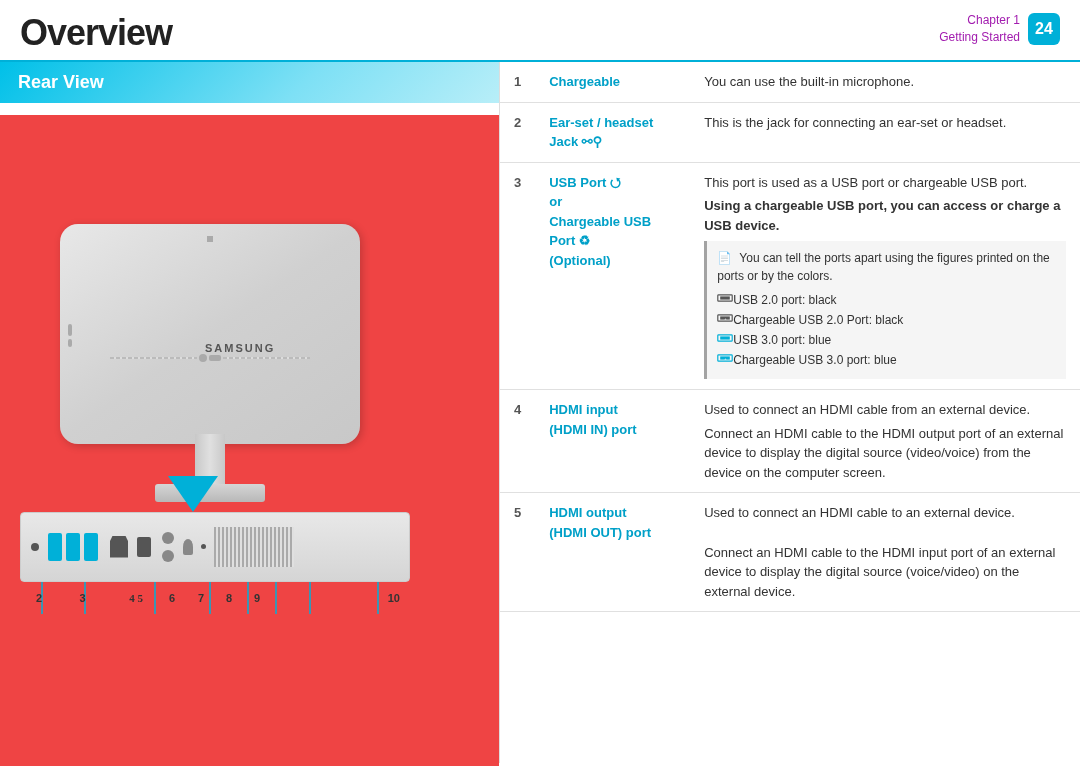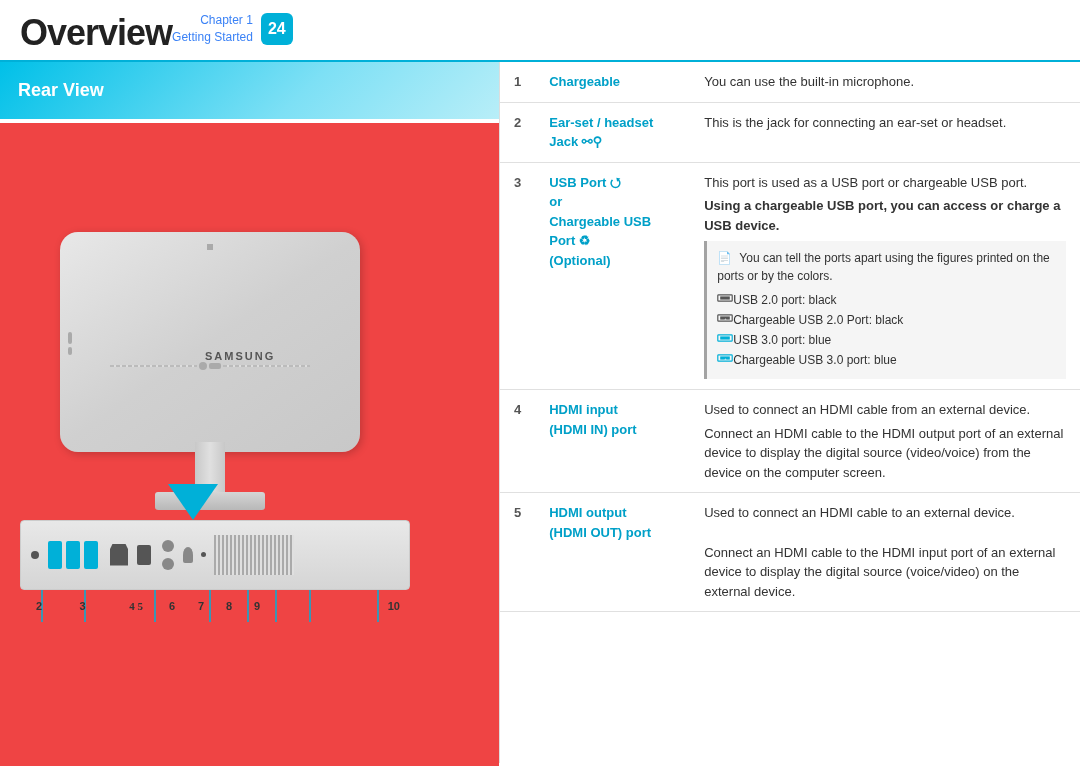--- a/index.html
+++ b/index.html
@@ -8,40 +8,40 @@
       background: #fff;
       width: 1080px;
       height: 766px;
       overflow: hidden;
       color: #333;
     }
 
     
     .page-header {
       display: flex;
-      justify-content: flex-start;
+      justify-content: space-between;
       align-items: flex-start;
       padding: 12px 20px 6px 20px;
       border-bottom: 2px solid #00b0d8;
     }
     .page-title {
       font-size: 36px;
       font-weight: 900;
       color: #222;
       letter-spacing: -1px;
     }
     .chapter-info {
       text-align: right;
       display: flex;
       align-items: center;
       gap: 8px;
     }
     .chapter-text {
       text-align: right;
-      color: #3b82f6;
+      color: #a21caf;
       font-size: 12px;
       line-height: 1.4;
     }
     .page-number-badge {
       background: #00b0d8;
       color: #fff;
       font-size: 16px;
       font-weight: bold;
       width: 32px;
       height: 32px;
@@ -60,22 +60,22 @@
     
     .left-panel {
       width: 500px;
       flex-shrink: 0;
       padding: 0;
       border-right: 1px solid #ddd;
     }
 
     .section-header {
       background: linear-gradient(135deg, #00c0e8 0%, #7de0f5 60%, #b8eef8 100%);
-      padding: 18px 18px;
-      margin-bottom: 4px;
+      padding: 10px 18px;
+      margin-bottom: 12px;
     }
     .section-header-title {
       font-size: 18px;
       font-weight: bold;
       color: #fff;
     }
 
     .device-image-area {
       background: #ef4444;
       width: 100%;

